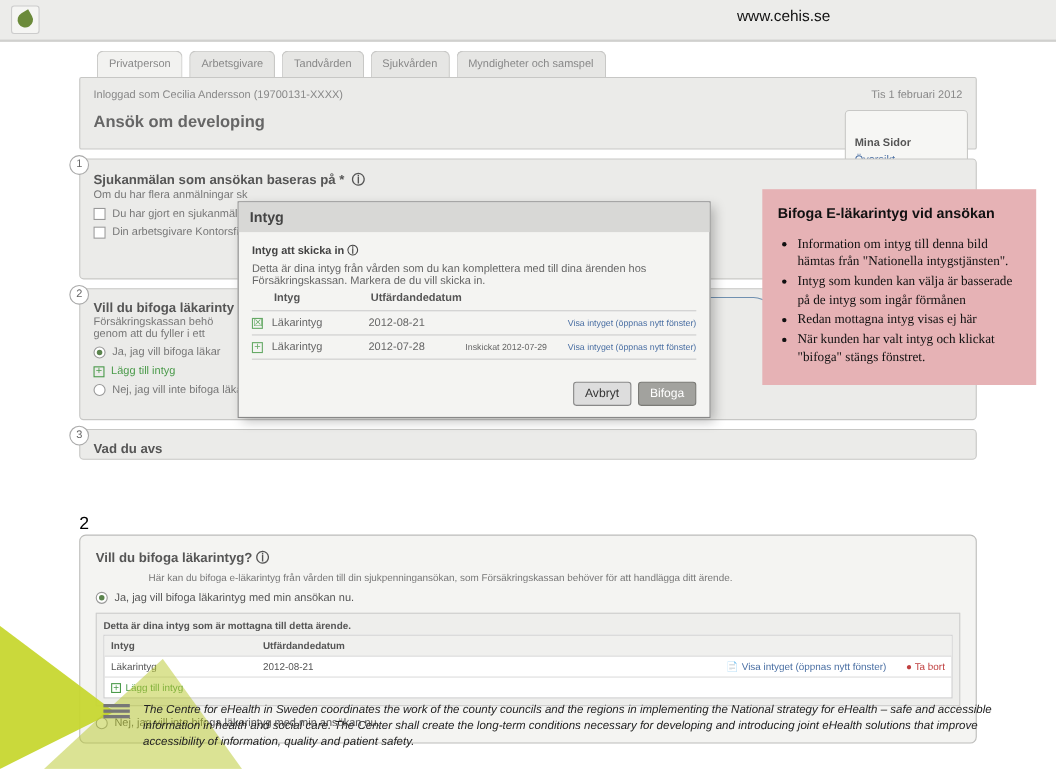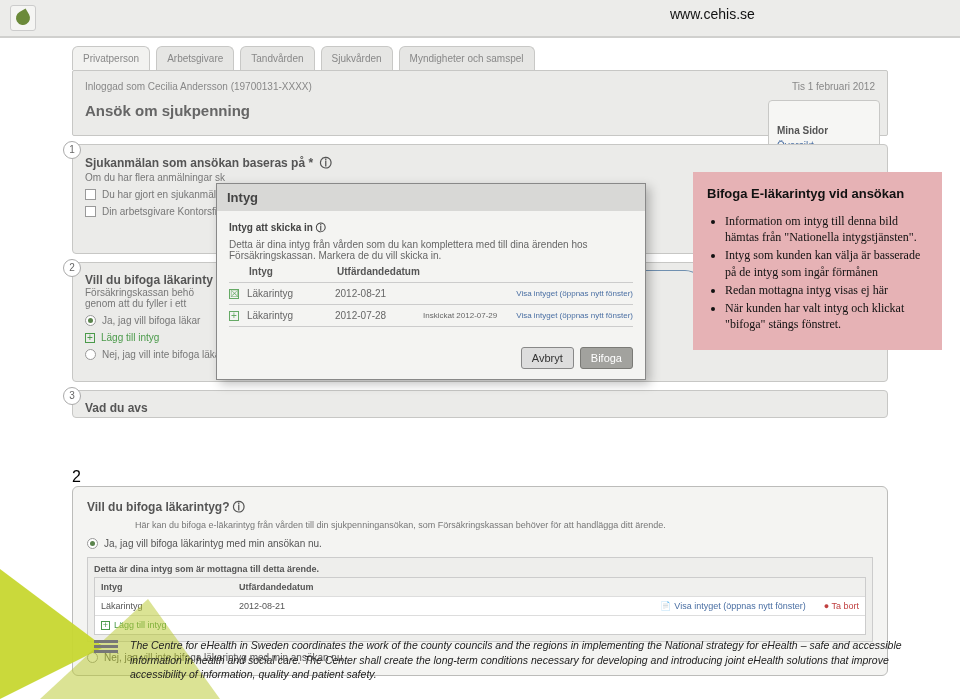--- a/index.html
+++ b/index.html
@@ -6,21 +6,21 @@
   body { width: 960px; height: 699px; font-family: Arial, sans-serif; background: #fff; position: relative; overflow: hidden; }
 
   .topbar { height: 38px; background: #ececea; border-bottom: 2px solid #d0d0ce; display: flex; align-items: center; padding: 0 10px; }
   .topbar .logo { width: 26px; height: 26px; background: #f5f5f3; border: 1px solid #ccc; border-radius: 3px; display: flex; align-items: center; justify-content: center; }
   .topbar .logo .leaf { width: 14px; height: 14px; background: #6b8a3a; border-radius: 50% 0 50% 50%; transform: rotate(-30deg); }
 
   .url { position: absolute; top: 6px; left: 670px; font-size: 14px; color: #111; }
 
   .tabs-row { margin-top: 8px; display: flex; gap: 6px; padding-left: 72px; }
   .tab { background: #e6e6e4; border: 1px solid #c8c8c6; border-bottom: none; border-radius: 6px 6px 0 0; padding: 6px 10px; font-size: 10px; color: #888; filter: blur(0.6px); }
-  .tab.active { background: #f2f2f0; }
+  .tab.active { background: #f2f2f0; margin-left: 16px; }
 
   .page-panel { margin: 0 72px 0 72px; background: #ebebe9; border: 1px solid #c7c7c5; padding: 10px 12px; border-radius: 2px; }
   .page-header { display: flex; justify-content: space-between; align-items: center; font-size: 10px; color: #888; filter: blur(0.6px); margin-bottom: 10px; }
   .page-title { font-size: 15px; font-weight: bold; color: #666; filter: blur(0.6px); margin-bottom: 6px; }
   .breadcrumb { font-size: 10px; color: #999; filter: blur(0.6px); border-top: 1px solid #ccc; padding-top: 6px; }
   .mina-sidor { position: absolute; right: 80px; top: 100px; width: 112px; background: #f6f6f4; border: 1px solid #c8c8c6; border-radius: 4px; padding: 24px 8px; font-size: 10px; color: #4a6fa3; filter: blur(0.5px); }
   .mina-sidor .t { font-weight: bold; color: #555; margin-bottom: 4px; }
 
   .section { margin: 8px 72px 0 72px; background: #ebebe9; border: 1px solid #c7c7c5; border-radius: 4px; padding: 10px 12px; font-size: 10px; color: #777; filter: blur(0.5px); position: relative; }
   .sect-num { position: absolute; left: -10px; top: -4px; width: 18px; height: 18px; border: 1px solid #aaa; border-radius: 50%; background: #fff; font-size: 10px; line-height: 16px; text-align: center; color: #666; filter: none; }
@@ -90,21 +90,21 @@
   <div class="tab">Tandvården</div>
   <div class="tab">Sjukvården</div>
   <div class="tab">Myndigheter och samspel</div>
 </div>
 
 <div class="page-panel">
   <div class="page-header">
     <span>Inloggad som Cecilia Andersson (19700131-XXXX)</span>
     <span>Tis 1 februari 2012</span>
   </div>
-  <div class="page-title">Ansök om sjukpenning</div>
+  <div class="page-title">Ansök om developing</div>
 </div>
 
 <div class="mina-sidor">
   <div class="t">Mina Sidor</div>
   <div>Översikt</div>
   <div>Logga ut</div>
 </div>
 
 <div class="section" style="height:110px">
   <div class="sect-num">1</div>

